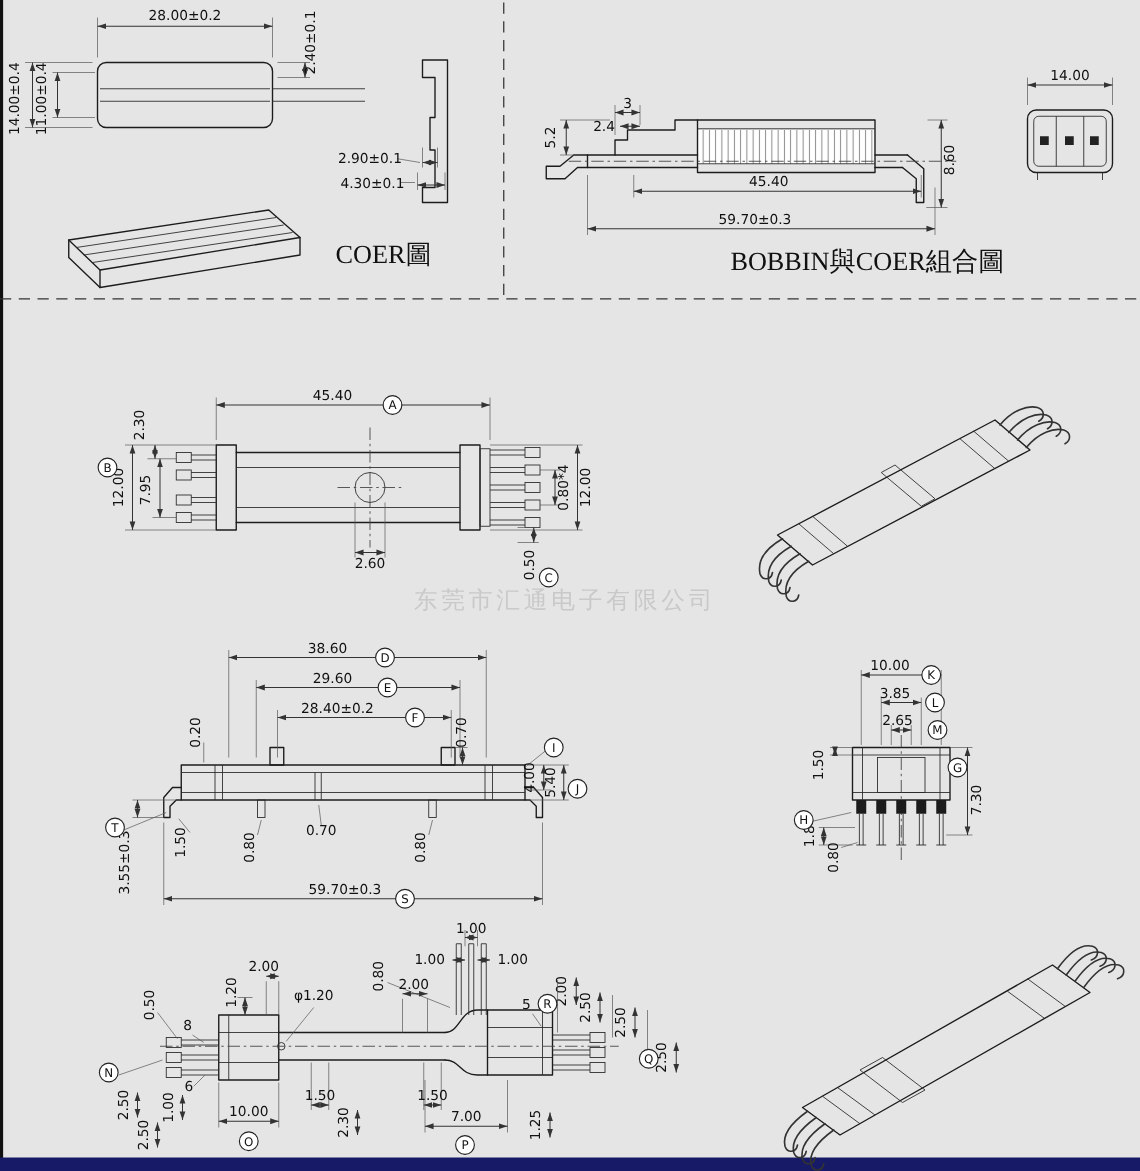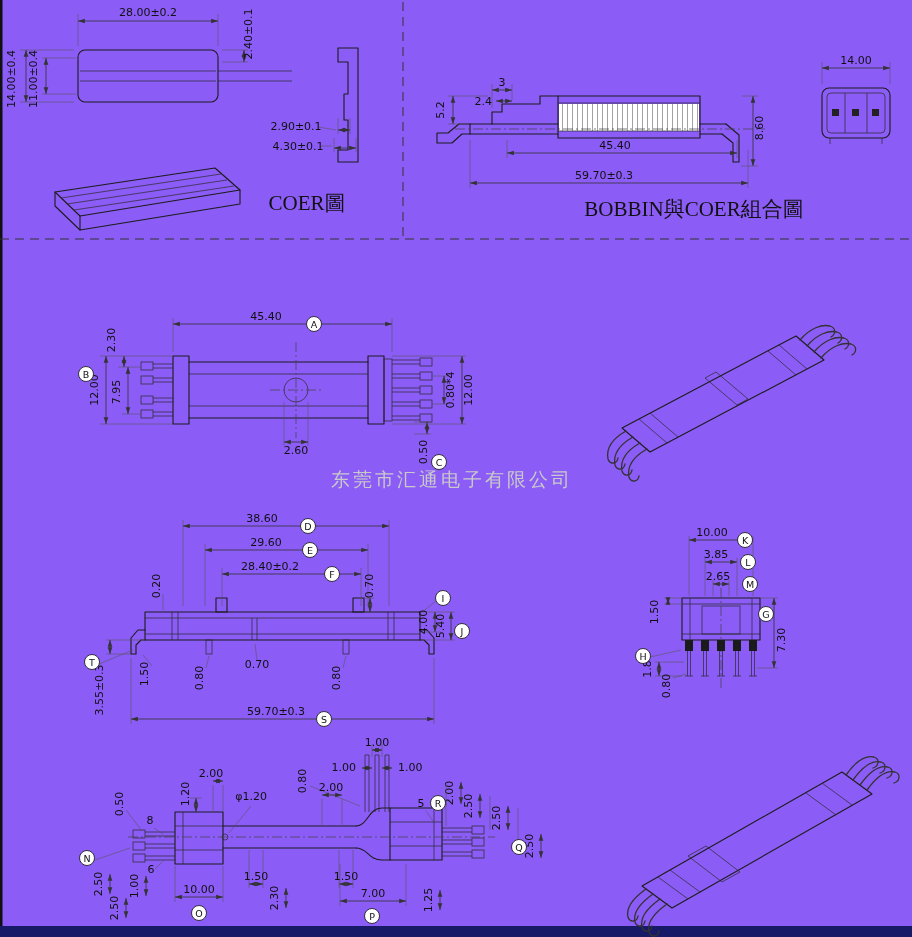--- a/index.html
+++ b/index.html
@@ -1,16 +1,16 @@
 <!DOCTYPE html>
 <html><head>
 <meta charset="utf-8">
 <style>
   html,body{margin:0;padding:0;background:#fff;}
-  .sheet{position:relative;width:912px;height:937px;background:#8b5cf6;overflow:hidden;}
+  .sheet{position:relative;width:912px;height:937px;background:#e5e5e5;overflow:hidden;}
   svg{display:block;font-family:"DejaVu Sans",sans-serif;}
   .out{fill:none;stroke:#1c1c1c;stroke-width:1.1;stroke-linejoin:round;stroke-linecap:round;}
   .thin{fill:none;stroke:#2a2a2a;stroke-width:0.7;}
   .pin{fill:none;stroke:#333;stroke-width:1.3;stroke-linecap:round;}
   .dim{fill:none;stroke:#333;stroke-width:0.8;marker-start:url(#arr);marker-end:url(#arr);}
   .ext{fill:none;stroke:#555;stroke-width:0.55;}
   .cl{fill:none;stroke:#444;stroke-width:0.7;stroke-dasharray:10 3 2 3;}
   .sep{fill:none;stroke:#333;stroke-width:1;stroke-dasharray:9 6;}
   .t{font-size:11px;fill:#111;}
   .tc{text-anchor:middle;}

